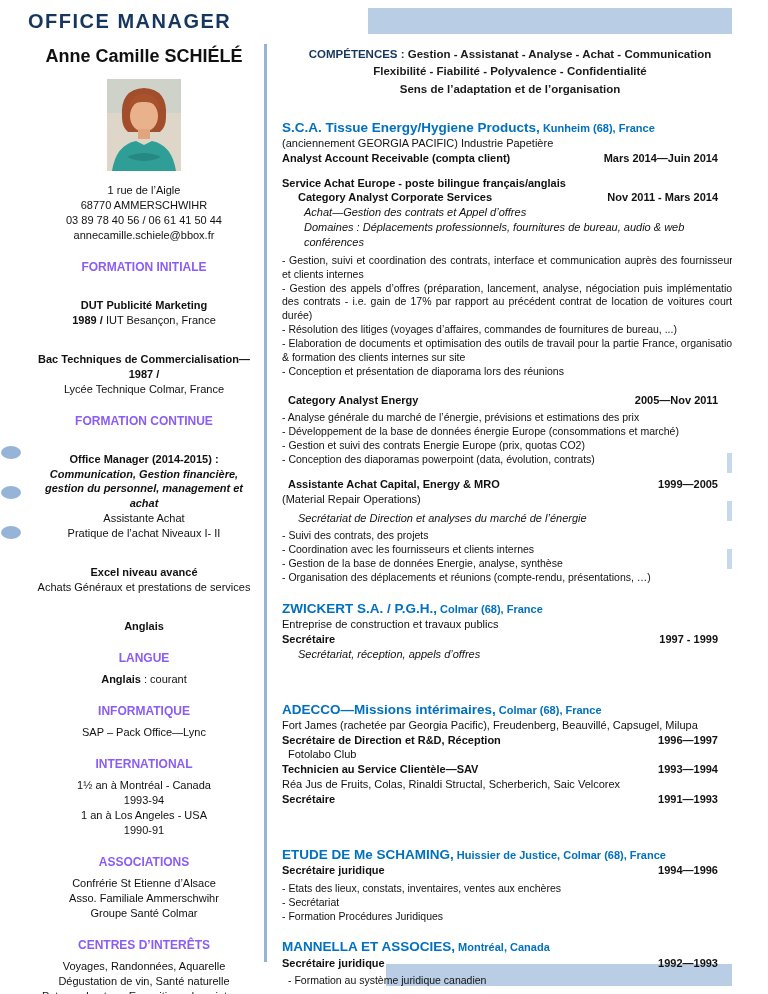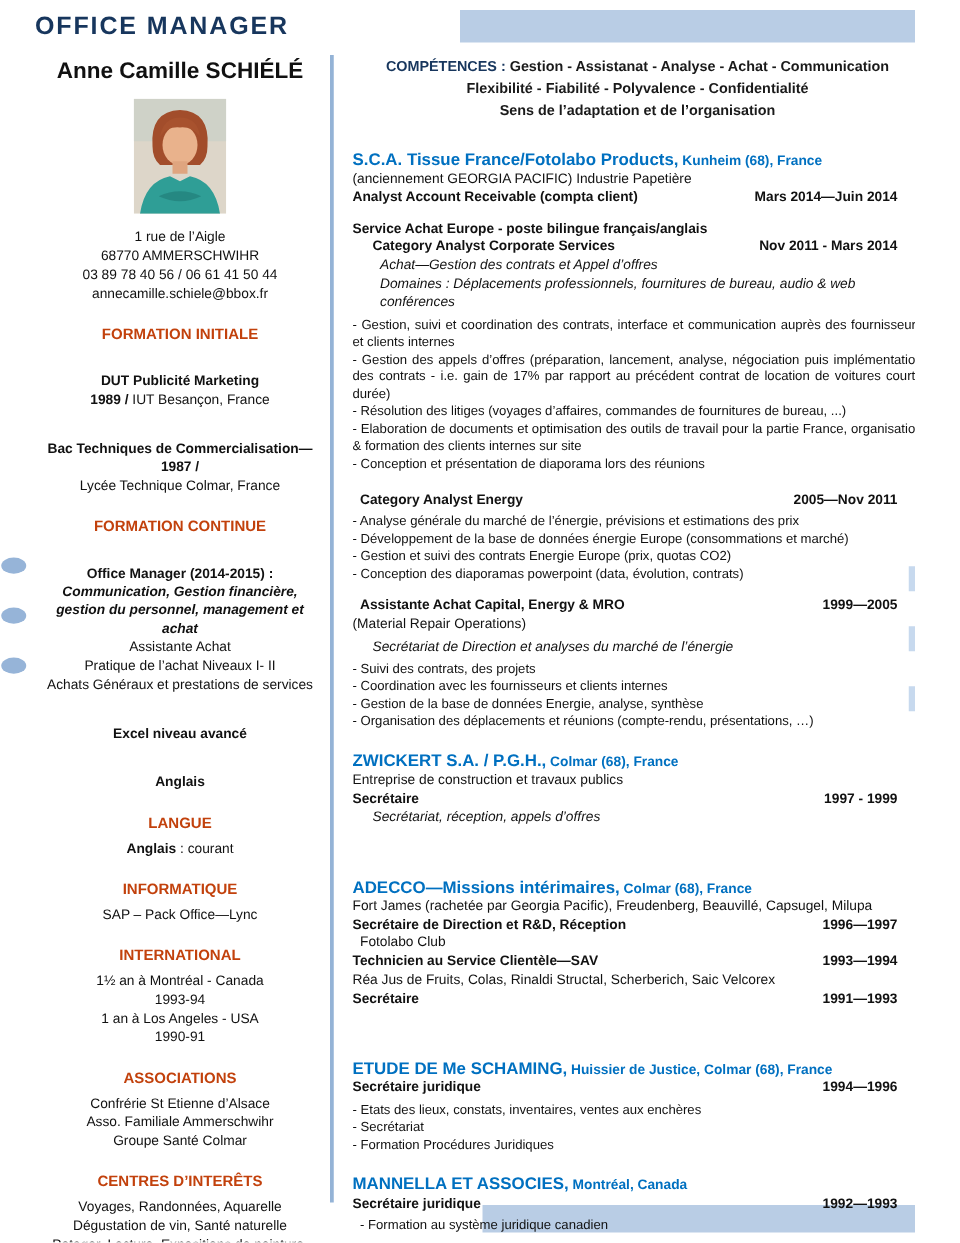--- a/index.html
+++ b/index.html
@@ -20,21 +20,21 @@
            color:#17365d; letter-spacing:1.5px; }
 
   .divider { position:absolute; left:264px; top:44px; width:3px; height:918px; background:#94b3d6; }
 
   
   .sidebar { position:absolute; left:30px; top:46px; width:228px; text-align:center; }
   .s-name { font-size:18px; font-weight:bold; margin-bottom:12px; }
   .photo { width:74px; height:92px; margin:0 auto 12px auto; }
   .photo svg { display:block; }
   .s-text { font-size:11px; line-height:1.36; }
-  .s-heading { color:#c2410c; font-weight:bold; font-size:12px; margin:17px 0 7px 0; }
+  .s-heading { color:#8b5cf6; font-weight:bold; font-size:12px; margin:17px 0 7px 0; }
   .b { font-weight:bold;margin-top:24px; }
   .bi { font-weight:bold; font-style:italic; }
 
   
   .main { position:absolute; left:282px; top:46px; width:456px; }
   .comp { text-align:center; font-weight:bold; font-size:11.5px; line-height:1.5; }
   .comp .lbl { color:#17365d; }
   .comp .rest, .comp .l2, .comp .l3 { color:#1a1a1a; }
 
   .company { color:#0070c0; font-weight:bold; font-size:13.5px; line-height:1.2; }
@@ -92,22 +92,22 @@
     <div class="s-text b">DUT Publicité Marketing</div>
     <div class="s-text"><span class="b">1989 /</span><span> IUT Besançon, France</span></div>
     <div class="s-text b">Bac Techniques de Commercialisation—1987 /</div>
     <div class="s-text">Lycée Technique Colmar, France</div>
 
     <div class="s-heading">FORMATION CONTINUE</div>
     <div class="s-text b">Office Manager (2014-2015) :</div>
     <div class="s-text bi">Communication, Gestion financière, gestion du personnel, management et achat</div>
     <div class="s-text">Assistante Achat</div>
     <div class="s-text">Pratique de l’achat Niveaux I- II</div>
+    <div class="s-text b">Excel niveau avancé</div>
     <div class="s-text">Achats Généraux et prestations de services</div>
-    <div class="s-text b">Excel niveau avancé</div>
     <div class="s-text b">Anglais</div>
 
     <div class="s-heading">LANGUE</div>
     <div class="s-text"><span class="b">Anglais</span><span> : courant</span></div>
 
     <div class="s-heading">INFORMATIQUE</div>
     <div class="s-text">SAP – Pack Office—Lync</div>
 
     <div class="s-heading">INTERNATIONAL</div>
     <div class="s-text">1½ an à Montréal - Canada</div>
@@ -127,21 +127,21 @@
   </aside>
 
   <main class="main">
 
     <div class="comp">
       <div><span class="lbl">COMPÉTENCES :</span><span class="rest"> Gestion - Assistanat - Analyse - Achat - Communication</span></div>
       <div class="l2">Flexibilité - Fiabilité -  Polyvalence - Confidentialité</div>
       <div class="l3">Sens de l’adaptation et de l’organisation</div>
     </div>
 
-    <div class="company mt22"><span>S.C.A. Tissue France/Fotolabo Products,</span><span class="loc"> Kunheim (68), France</span></div>
+    <div class="company mt22"><span>S.C.A. Tissue Energy/Hygiene Products,</span><span class="loc"> Kunheim (68), France</span></div>
     <div class="sub">(anciennement GEORGIA PACIFIC) Industrie Papetière</div>
     <div class="role-row">
       <span>Analyst Account Receivable (compta client)</span>
       <span>Mars 2014—Juin 2014</span>
     </div>
 
     <div class="sub b mt10">Service Achat Europe - poste bilingue français/anglais</div>
     <div class="role-row ind1">
       <span>Category Analyst Corporate Services</span>
       <span>Nov 2011 - Mars 2014</span>

